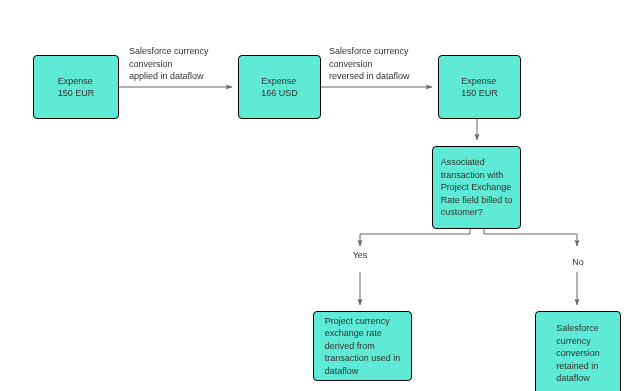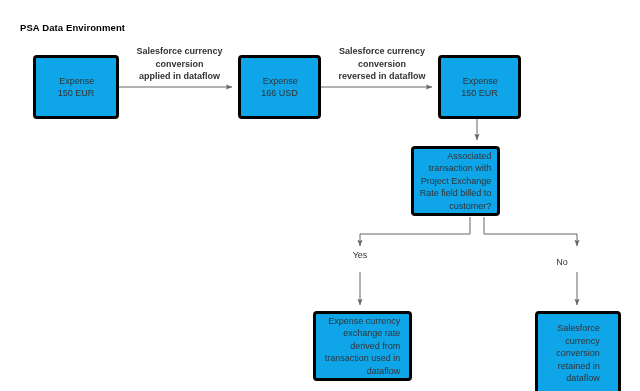--- a/index.html
+++ b/index.html
@@ -36,59 +36,56 @@
     top: 22px;
     font-size: 9.5px;
     font-weight: bold;
     letter-spacing: 0.1px;
     color: #000000;
     white-space: nowrap;
   }
   .node {
     position: absolute;
     box-sizing: border-box;
-    border: 3px solid #000000;
+    border: 1px solid #000000;
     border-radius: 4px;
-    background: #0ea5e9;
+    background: #5eead4;
     display: flex;
     align-items: center;
     justify-content: center;
-    text-align: right;
+    text-align: left;
     color: #333333;
   }
   .node-text {
     font-size: 9px;
     line-height: 12.5px;
     white-space: pre-line;
     padding: 0 4px;
   }
   .edge-label {
     position: absolute;
-    text-align: center;
     font-size: 9px;
     line-height: 12.5px;
     color: #333333;
     white-space: pre-line;
-    font-weight: bold;
   }
   .branch-label {
     position: absolute;
     font-size: 9px;
     line-height: 12px;
     color: #333333;
     text-align: center;
     white-space: nowrap;
   }
 </style>
 </head>
 <body>
 
 <div id="canvas">
 
-  <div class="diagram-title">PSA Data Environment</div>
 
   <svg class="svg-layer" viewBox="0 0 640 391" width="640" height="391" xmlns="http://www.w3.org/2000/svg">
     <defs>
       <marker id="arrowhead" markerWidth="8" markerHeight="8" refX="6.2" refY="3" orient="auto" markerUnits="strokeWidth">
         <path d="M0,0.4 L6.4,3 L0,5.6 L1.3,3 Z" fill="#666666"></path>
       </marker>
     </defs>
 
     <g>
       <path d="M119,87 L232,87" fill="none" stroke="#666666" stroke-width="1" marker-end="url(#arrowhead)"></path>
@@ -127,30 +124,30 @@
   <div class="node" style="left:238px; top:55px; width:83px; height:64px;">
     <div class="node-text">Expense
 166  USD</div>
   </div>
 
   <div class="node" style="left:438px; top:55px; width:83px; height:64px;">
     <div class="node-text">Expense
 150 EUR</div>
   </div>
 
-  <div class="node" style="left:411px; top:146px; width:89px; height:70px;">
+  <div class="node" style="left:432px; top:146px; width:89px; height:83px;">
     <div class="node-text">Associated
 transaction with
 Project Exchange
 Rate field billed to
 customer?</div>
   </div>
 
   <div class="node" style="left:313px; top:311px; width:99px; height:70px;">
-    <div class="node-text">Expense currency
+    <div class="node-text">Project currency
 exchange rate
 derived from
 transaction used in
 dataflow</div>
   </div>
 
   <div class="node" style="left:535px; top:311px; width:86px; height:85px;">
     <div class="node-text">Salesforce
 currency
 conversion
@@ -161,15 +158,15 @@
   <div class="edge-label" style="left:129px; top:45px; width:101px;">Salesforce currency
 conversion
 applied in dataflow</div>
 
   <div class="edge-label" style="left:329px; top:45px; width:106px;">Salesforce currency
 conversion
 reversed in dataflow</div>
 
   <div class="branch-label" style="left:348px; top:249px; width:24px;">Yes</div>
 
-  <div class="branch-label" style="left:550px; top:256px; width:24px;">No</div>
+  <div class="branch-label" style="left:566px; top:256px; width:24px;">No</div>
 
 </div>
 
 </body></html>

